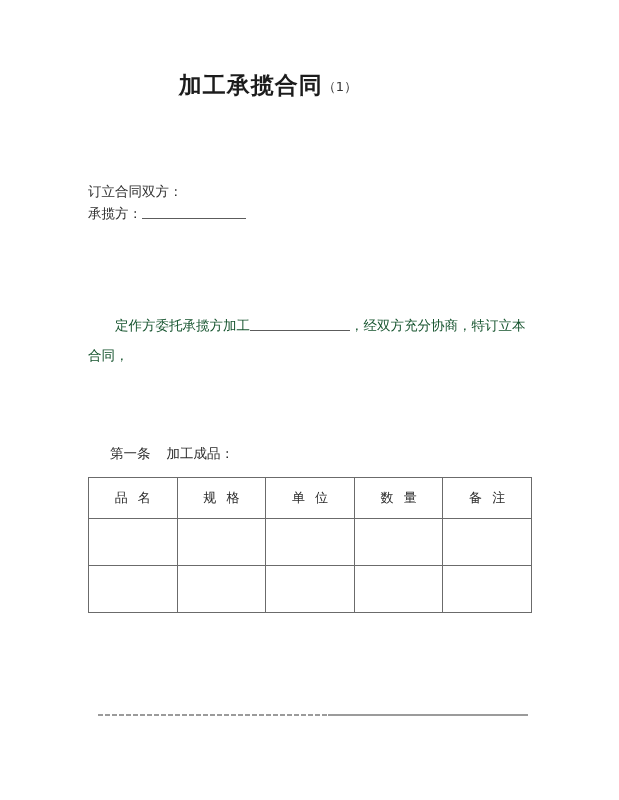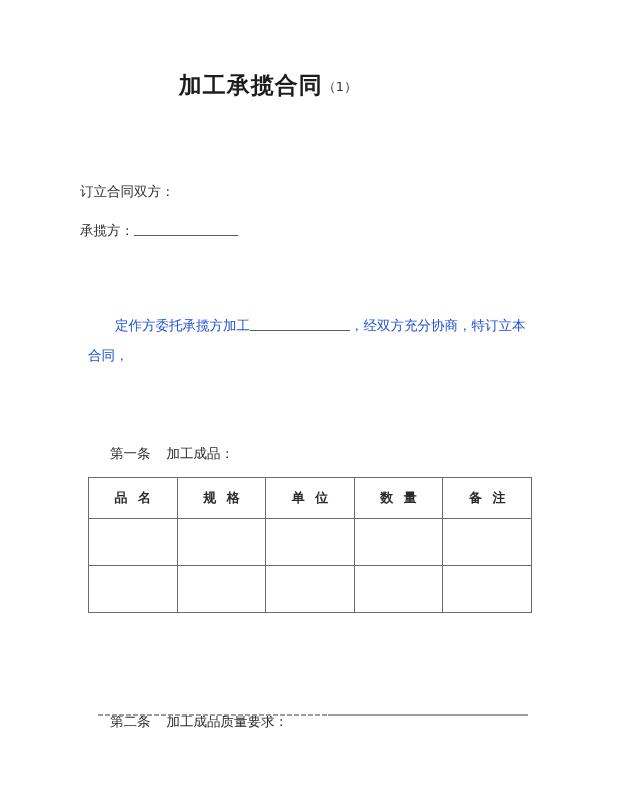--- a/index.html
+++ b/index.html
@@ -36,32 +36,31 @@
     font-size: 13px;
     font-weight: normal;
     color: #333333;
     letter-spacing: 0px;
     vertical-align: 2px;
   }
 
   
   .body-block {
     position: absolute;
-    left: 80px;
+    left: 88px;
     top: 180px;
     width: 448px;
   }
   .line {
     font-size: 13.5px;
     line-height: 22px;
     color: #2f2f2f;
     white-space: nowrap;
   }
   .party-line {
-    margin-top: 17px;
   }
   .first-line {
     margin-top: 0;
   }
   .lbl {
     display: inline-block;
   }
   .blank-underline {
     display: inline-block;
     border-bottom: 1px solid #5c5c5c;
@@ -72,21 +71,21 @@
   .blank-w2 { width: 104px; }
 
   
   .para {
     position: absolute;
     left: 88px;
     top: 310px;
     width: 450px;
     font-size: 13.5px;
     line-height: 30px;
-    color: #1d4ed8;
+    color: #14532d;
   }
   .para .indent {
     display: inline-block;
     width: 27px;
   }
   .para-line2 {
     white-space: nowrap;
   }
   .inline-blank {
     display: inline-block;
@@ -120,21 +119,21 @@
     width: 444px;
     border-collapse: collapse;
     table-layout: fixed;
   }
   .goods-table td,
   .goods-table th {
     border: 1px solid #6b6b6b;
     padding: 0;
     text-align: center;
     vertical-align: middle;
-    font-weight: bold;
+    font-weight: normal;
   }
   .goods-table thead th {
     height: 40px;
     font-size: 13px;
     color: #2a2a2a;
     letter-spacing: 3px;
     text-indent: 3px;
   }
   .goods-table tbody td {
     height: 46px;
@@ -213,21 +212,18 @@
       <tr>
         <td></td>
         <td></td>
         <td></td>
         <td></td>
         <td></td>
       </tr>
     </tbody>
   </table>
 
-  <div class="clause clause-2">
-    <span class="num">第二条</span><span>加工成品质量要求：</span>
-  </div>
 
   <div class="long-rule">
     <div class="dashseg"></div>
   </div>
 
 </div>
 
 </body></html>

